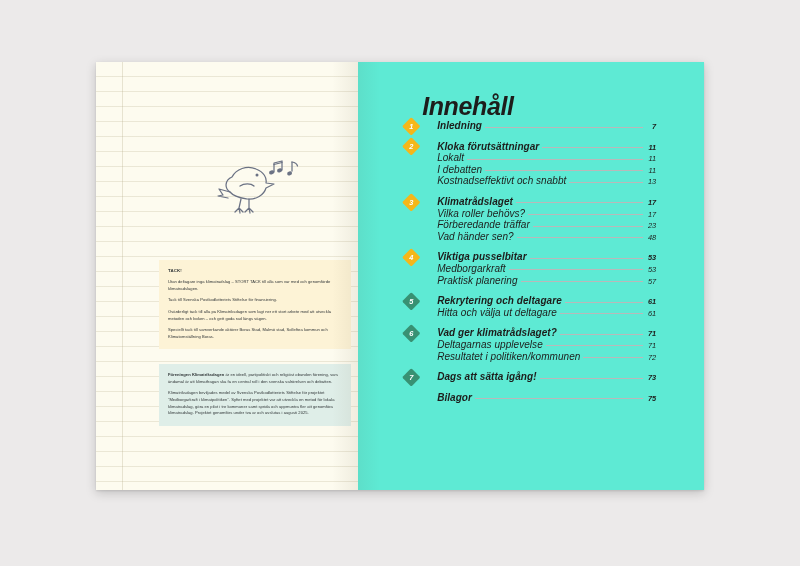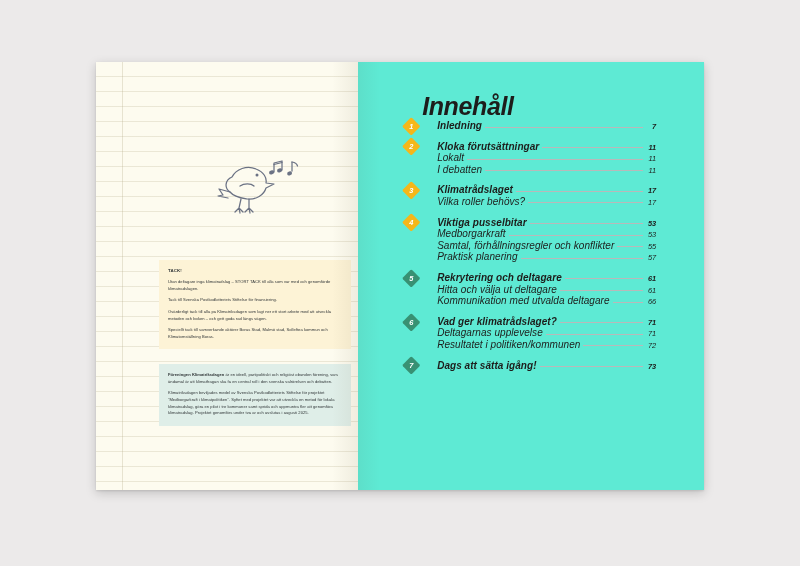--- a/index.html
+++ b/index.html
@@ -292,64 +292,76 @@
             <div class="label">Lokalt</div>
             <div class="leader"></div>
             <div class="pageno">11</div>
           </div>
           <div class="row sub">
             <div class="marker-cell"></div>
             <div class="label">I debatten</div>
             <div class="leader"></div>
             <div class="pageno">11</div>
           </div>
+          <div class="row sub">
+            <div class="marker-cell"></div>
+            <div class="label">Kostnadseffektivt och snabbt</div>
+            <div class="leader"></div>
+            <div class="pageno">13</div>
+          </div>
         </div>
         <div class="group">
           <div class="row chapter">
             <div class="marker-cell">
               <div class="diamond yellow">
                 <span>3</span>
               </div>
             </div>
             <div class="label">Klimatrådslaget</div>
             <div class="leader"></div>
             <div class="pageno">17</div>
           </div>
           <div class="row sub">
             <div class="marker-cell"></div>
             <div class="label">Vilka roller behövs?</div>
             <div class="leader"></div>
             <div class="pageno">17</div>
           </div>
+          <div class="row sub">
+            <div class="marker-cell"></div>
+            <div class="label">Förberedande träffar</div>
+            <div class="leader"></div>
+            <div class="pageno">23</div>
+          </div>
+          <div class="row sub">
+            <div class="marker-cell"></div>
+            <div class="label">Vad händer sen?</div>
+            <div class="leader"></div>
+            <div class="pageno">48</div>
+          </div>
         </div>
         <div class="group">
           <div class="row chapter">
             <div class="marker-cell">
               <div class="diamond yellow">
                 <span>4</span>
               </div>
             </div>
             <div class="label">Viktiga pusselbitar</div>
             <div class="leader"></div>
             <div class="pageno">53</div>
           </div>
           <div class="row sub">
             <div class="marker-cell"></div>
             <div class="label">Medborgarkraft</div>
             <div class="leader"></div>
             <div class="pageno">53</div>
           </div>
           <div class="row sub">
             <div class="marker-cell"></div>
-            <div class="label">Samtal, förhållningsregler och konflikter</div>
-            <div class="leader"></div>
-            <div class="pageno">55</div>
-          </div>
-          <div class="row sub">
-            <div class="marker-cell"></div>
             <div class="label">Praktisk planering</div>
             <div class="leader"></div>
             <div class="pageno">57</div>
           </div>
         </div>
         <div class="group">
           <div class="row chapter">
             <div class="marker-cell">
               <div class="diamond green">
                 <span>5</span>
@@ -358,26 +370,20 @@
             <div class="label">Rekrytering och deltagare</div>
             <div class="leader"></div>
             <div class="pageno">61</div>
           </div>
           <div class="row sub">
             <div class="marker-cell"></div>
             <div class="label">Hitta och välja ut deltagare</div>
             <div class="leader"></div>
             <div class="pageno">61</div>
           </div>
-          <div class="row sub">
-            <div class="marker-cell"></div>
-            <div class="label">Kommunikation med utvalda deltagare</div>
-            <div class="leader"></div>
-            <div class="pageno">66</div>
-          </div>
         </div>
         <div class="group">
           <div class="row chapter">
             <div class="marker-cell">
               <div class="diamond green">
                 <span>6</span>
               </div>
             </div>
             <div class="label">Vad ger klimatrådslaget?</div>
             <div class="leader"></div>
@@ -401,16 +407,24 @@
             <div class="marker-cell">
               <div class="diamond green">
                 <span>7</span>
               </div>
             </div>
             <div class="label">Dags att sätta igång!</div>
             <div class="leader"></div>
             <div class="pageno">73</div>
           </div>
         </div>
+        <div class="group">
+          <div class="row chapter">
+            <div class="marker-cell"></div>
+            <div class="label">Bilagor</div>
+            <div class="leader"></div>
+            <div class="pageno">75</div>
+          </div>
+        </div>
       </div>
   </div>
 
 </div>
 
 </body></html>

